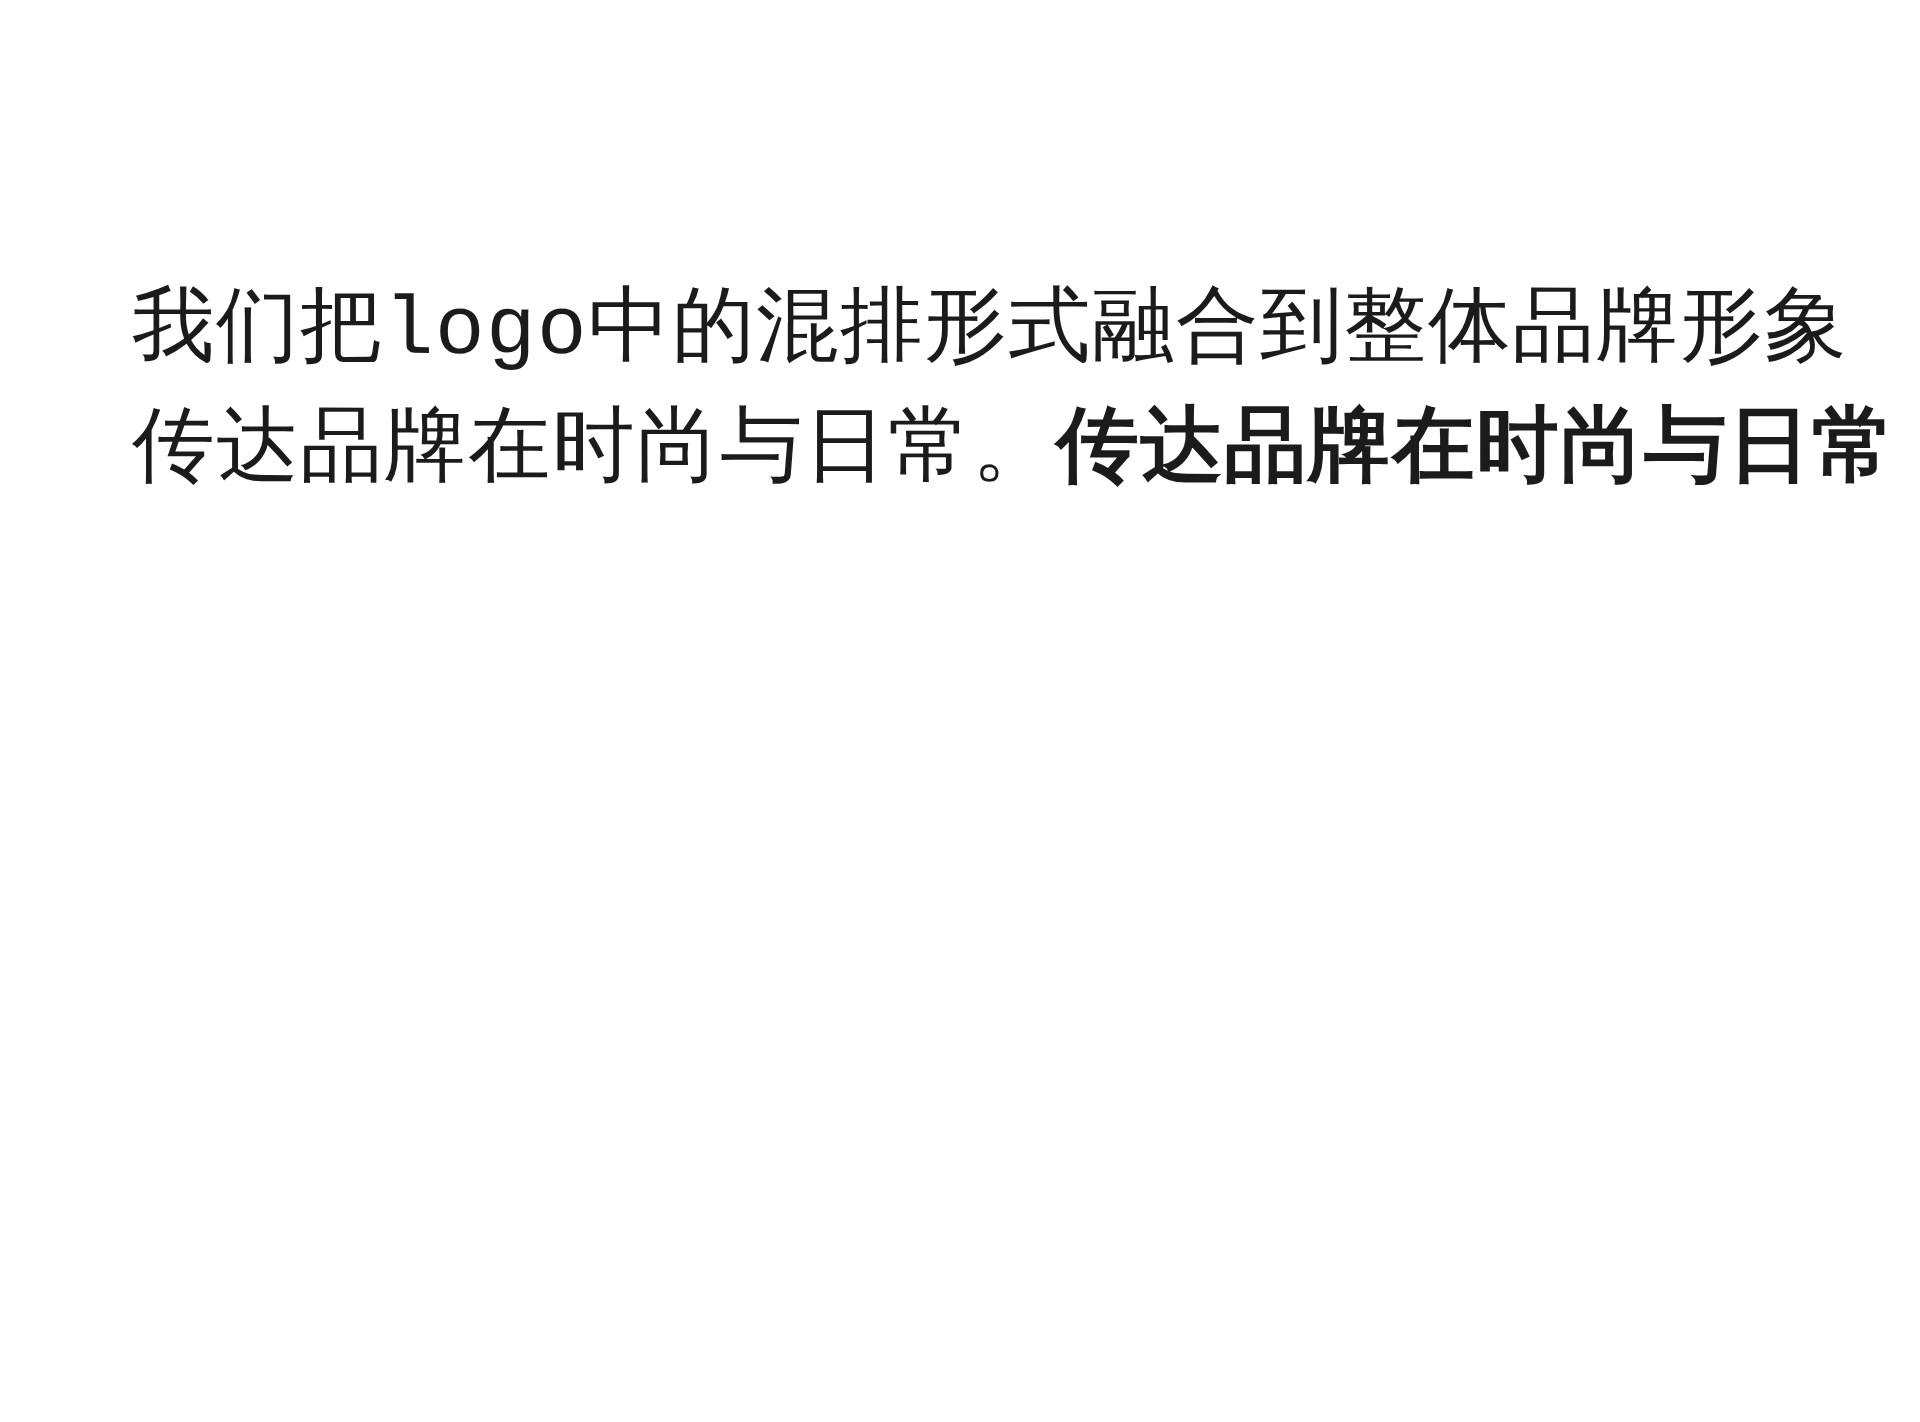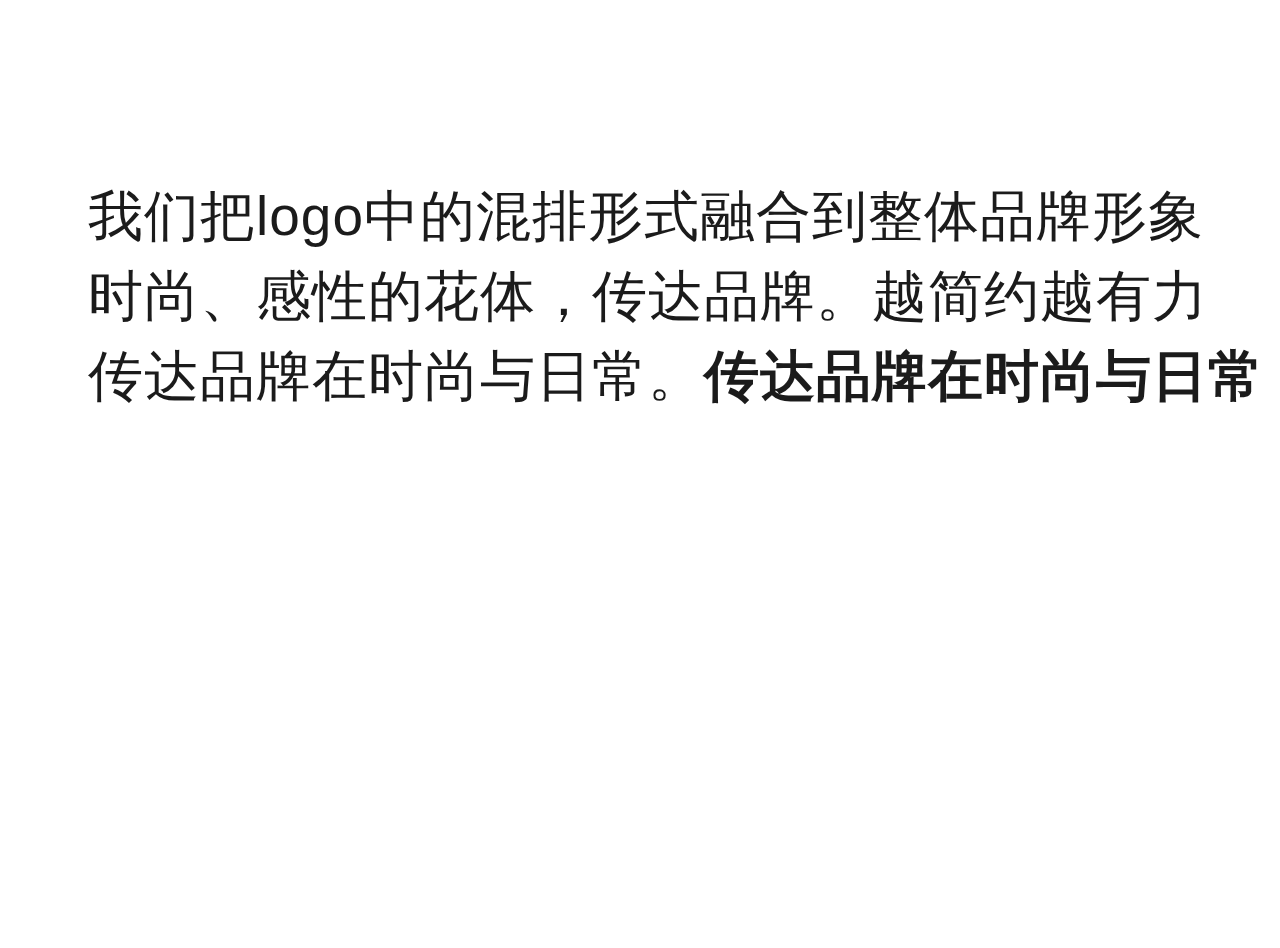--- a/index.html
+++ b/index.html
@@ -26,42 +26,40 @@
     line-height: 80px;
     font-size: 55px;
     text-align: justify;
     text-align-last: justify;
     text-justify: inter-character;
     white-space: nowrap;
     letter-spacing: 1px;
   }
   .seg {
     font-weight: 100;
+    font-family: Liberation Mono, monospace;
   }
   .seg[data-style="light"] {
     font-weight: 100;
   }
   .seg[data-style="bold"] {
     font-weight: 700;
   }
 </style>
 </head>
 <body>
 
 <div class="canvas">
   <div class="paragraph">
 
     <div class="line">
       <span class="seg" data-style="light">我们把logo中的混排形式融合到整体品牌形象</span>
     </div>
 
 
-    <div class="line">
-      <span class="seg" data-style="light">时尚、感性的花体，传达品牌。越简约越有力</span>
-    </div>
 
 
 
     <div class="line">
       <span class="seg" data-style="light">传达品牌在时尚与日常。</span><span class="seg" data-style="bold">传达品牌在时尚与日常</span>
     </div>
 
 
   </div>
 </div>

